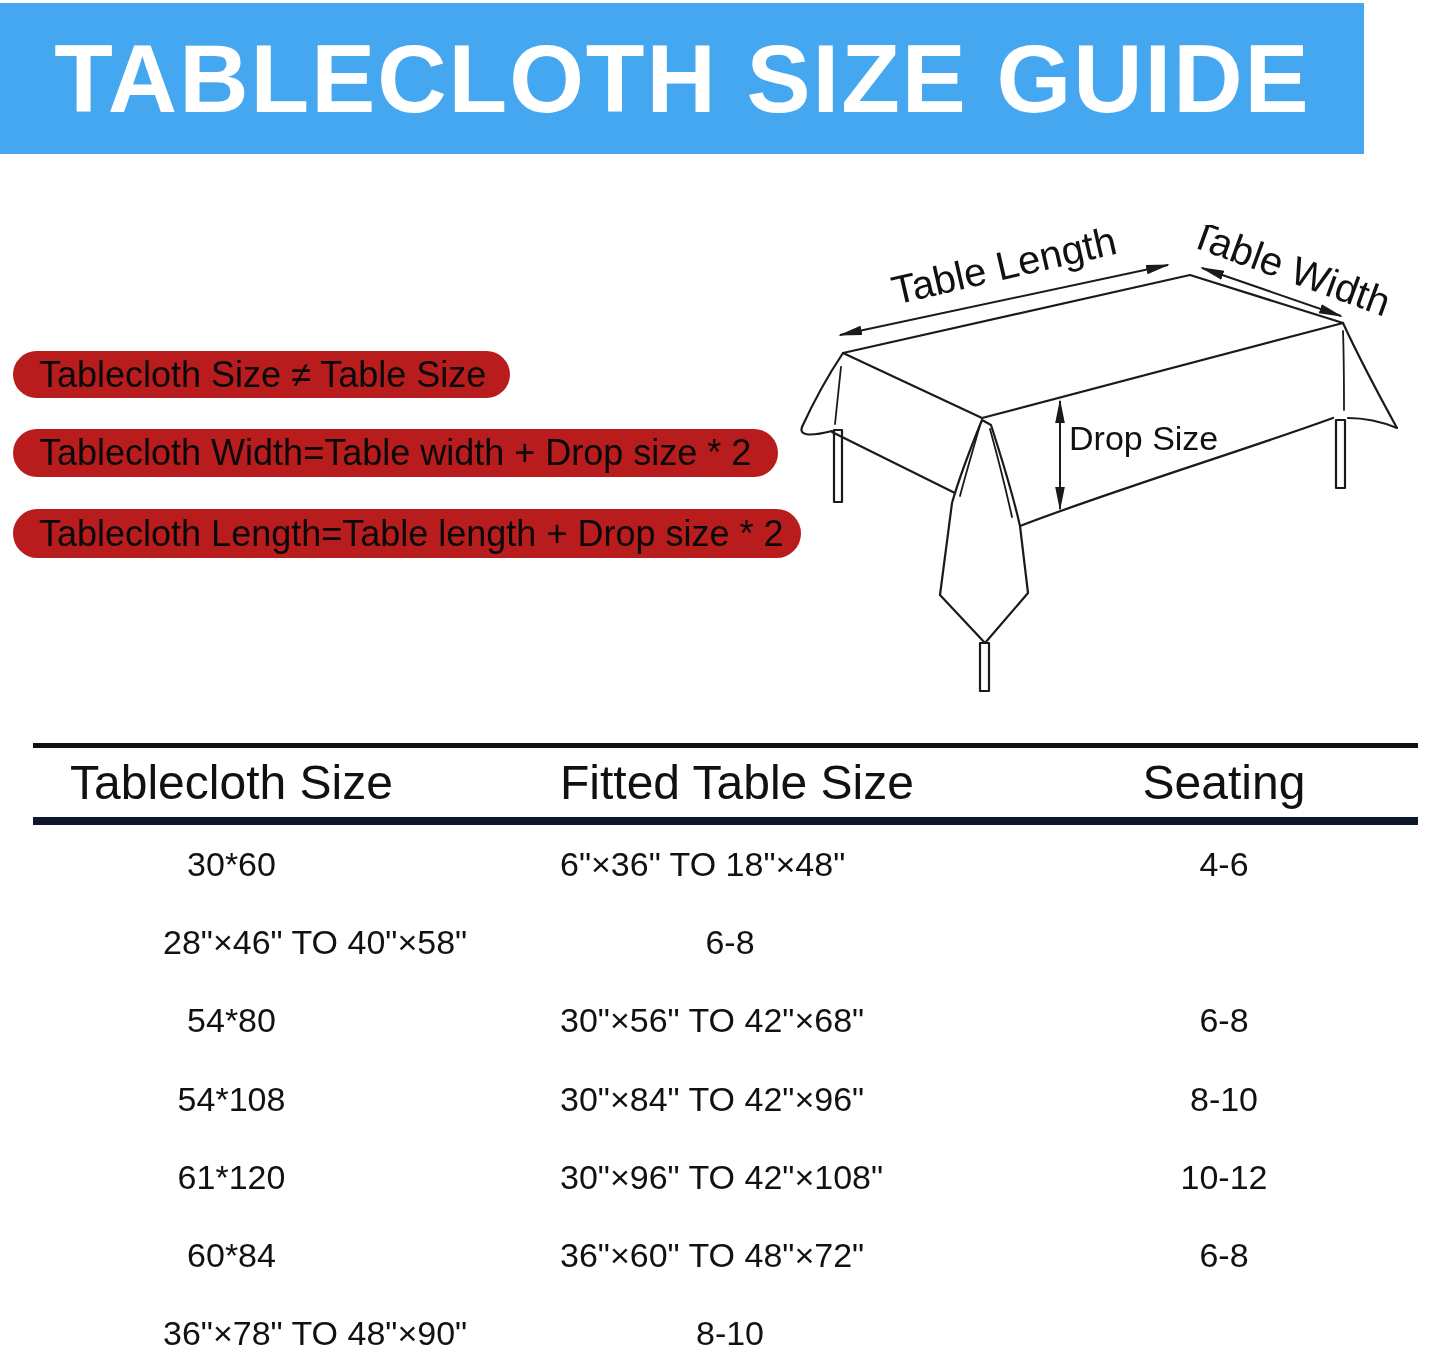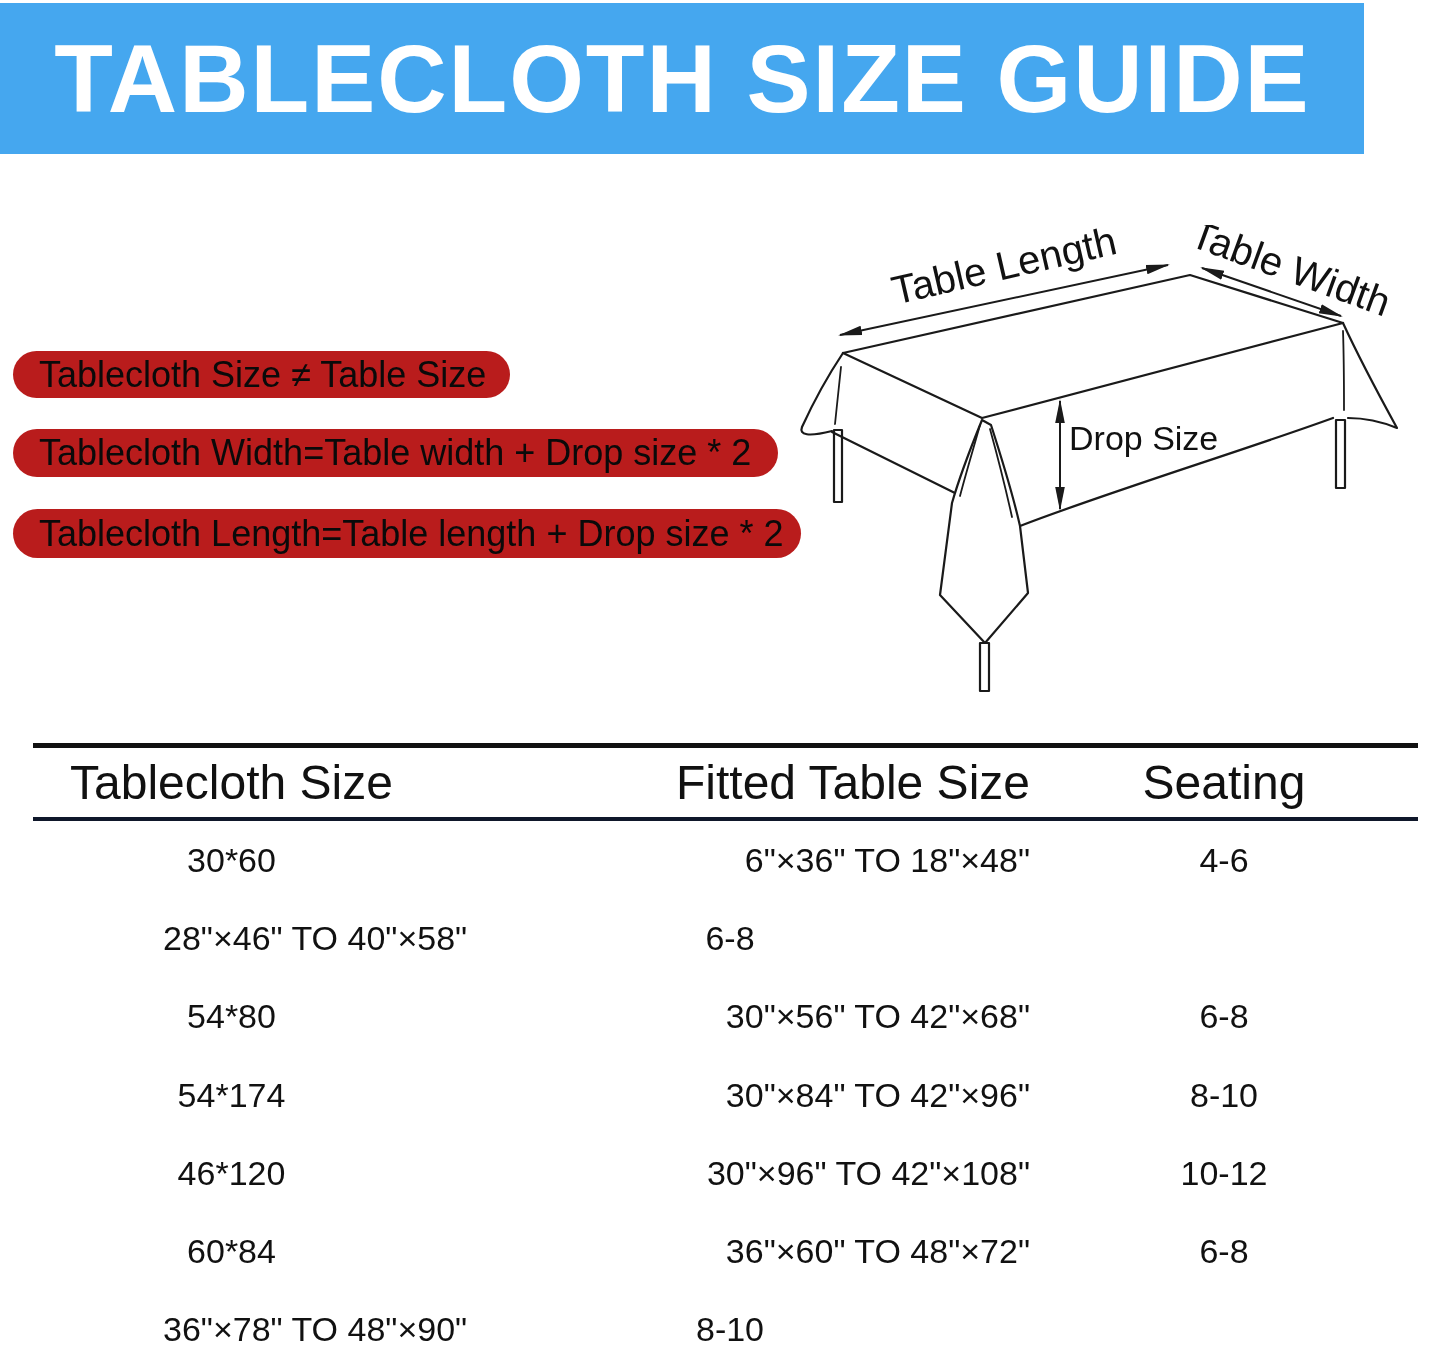--- a/index.html
+++ b/index.html
@@ -30,30 +30,30 @@
   .ln{fill:none;stroke:#1a1a1a;stroke-width:2.2;stroke-linecap:round;stroke-linejoin:round;}
   .lnw{fill:#ffffff;stroke:#1a1a1a;stroke-width:2.2;stroke-linejoin:round;}
   .thin{fill:none;stroke:#1a1a1a;stroke-width:1.8;stroke-linecap:round;}
   .arrow{fill:none;stroke:#1a1a1a;stroke-width:2;}
   .dlabel{font-family:"Liberation Sans",sans-serif;font-size:40px;fill:#111;}
   .dlabel-small{font-family:"Liberation Sans",sans-serif;font-size:34px;fill:#111;}
   
   .size-table{position:absolute;left:33px;top:743px;width:1385px;}
   .thead{
     display:grid;grid-template-columns:397px 600px 388px;height:69px;
-    align-items:center;border-top:5px solid #111;border-bottom:4px solid #0f172a;
+    align-items:center;border-top:5px solid #111;border-bottom:8px solid #0f172a;
     font-size:48px;
   }
   .tbody{border-bottom:5px solid #111;}
   .trow{
     display:grid;grid-template-columns:397px 600px 388px;height:78.3px;
     align-items:center;font-size:34px;
   }
   .c1{text-align:center;}
-  .c2{text-align:right;padding-left:130px;white-space:nowrap;}
+  .c2{text-align:left;padding-left:130px;white-space:nowrap;}
   .c3{text-align:center;}
 </style>
 </head>
 <body>
 
 <header class="banner">
   <span class="banner-title">TABLECLOTH SIZE GUIDE</span>
 </header>
 
 <div class="pill pill-1">
@@ -124,26 +124,26 @@
     <div class="trow">
       <div class="c2">28"×46" TO 40"×58"</div>
       <div class="c3">6-8</div>
     </div>
     <div class="trow">
       <div class="c1">54*80</div>
       <div class="c2">30"×56" TO 42"×68"</div>
       <div class="c3">6-8</div>
     </div>
     <div class="trow">
-      <div class="c1">54*174</div>
+      <div class="c1">54*108</div>
       <div class="c2">30"×84" TO 42"×96"</div>
       <div class="c3">8-10</div>
     </div>
     <div class="trow">
-      <div class="c1">46*120</div>
+      <div class="c1">61*120</div>
       <div class="c2">30"×96" TO 42"×108"</div>
       <div class="c3">10-12</div>
     </div>
     <div class="trow">
       <div class="c1">60*84</div>
       <div class="c2">36"×60" TO 48"×72"</div>
       <div class="c3">6-8</div>
     </div>
     <div class="trow">
       <div class="c2">36"×78" TO 48"×90"</div>

